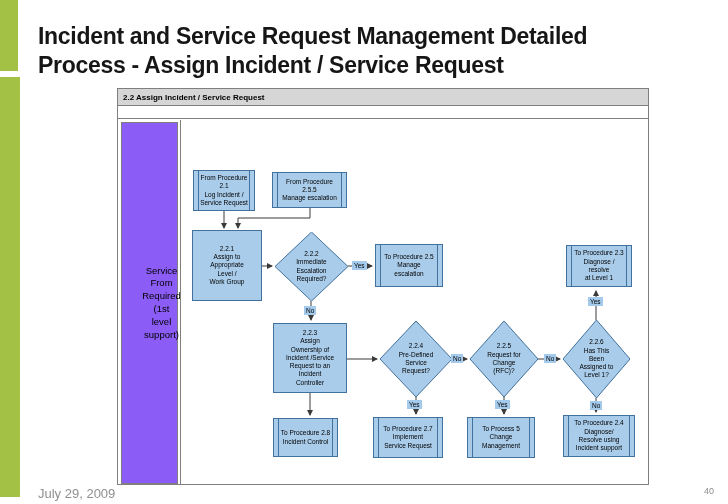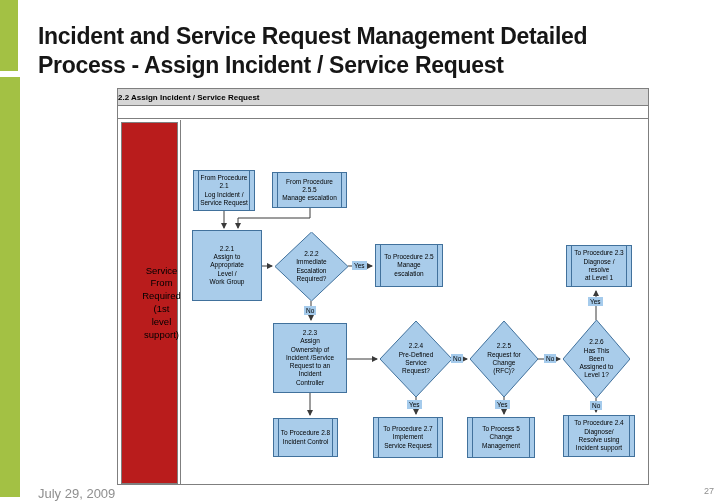--- a/index.html
+++ b/index.html
@@ -12,24 +12,24 @@
   .bar-main{position:absolute;left:0;top:77px;width:20px;height:420px;background:#A3C144;}
   
   .title{
     position:absolute;left:38px;top:22px;width:598px;
     font-size:23px;line-height:1.28;letter-spacing:-0.3px;color:#161616;font-weight:700;
   }
   
   .diagram{position:absolute;left:117px;top:88px;width:532px;height:397px;
     border:1px solid #7F7F7F;background:#fff;box-sizing:border-box;z-index:1;}
   .dg-header{height:17px;background:#D6D6D6;border-bottom:1px solid #7F7F7F;
-    font-size:8px;font-weight:bold;color:#000;line-height:17px;box-sizing:border-box;}
+    font-size:8px;font-weight:bold;color:#000;line-height:17px;padding-left:5px;box-sizing:border-box;}
   .dg-band{height:12px;border-bottom:1px solid #7F7F7F;background:#fff;}
   .dg-body{position:absolute;left:0;top:31px;right:0;bottom:0;}
-  .lane-cell{position:absolute;left:3px;top:2px;bottom:0;width:57px;background:#b91c1c;
+  .lane-cell{position:absolute;left:3px;top:2px;bottom:0;width:57px;background:#8b5cf6;
     border:1px solid #7F7F7F;box-sizing:border-box;
     display:flex;flex-direction:column;align-items:center;justify-content:center;
     font-size:9.5px;line-height:1.35;color:#000;text-align:center;padding-left:24px;}
   .lane-divider{position:absolute;left:62px;top:0;bottom:0;width:0;border-left:1px solid #7F7F7F;}
   
   .wires{position:absolute;left:0;top:0;z-index:2;}
   .wire{fill:none;stroke:#3a3a3a;stroke-width:1;}
   
   .node{position:absolute;z-index:3;display:flex;align-items:center;justify-content:center;
     text-align:center;font-size:6.5px;line-height:1.28;color:#000;white-space:pre-line;box-sizing:border-box;}
@@ -195,15 +195,15 @@
   <span class="chip" style="left:352px;top:261px;">Yes</span>
   <span class="chip" style="left:304px;top:306px;">No</span>
   <span class="chip" style="left:451px;top:354px;">No</span>
   <span class="chip" style="left:407px;top:400px;">Yes</span>
   <span class="chip" style="left:544px;top:354px;">No</span>
   <span class="chip" style="left:495px;top:400px;">Yes</span>
   <span class="chip" style="left:590px;top:401px;">No</span>
   <span class="chip" style="left:588px;top:297px;">Yes</span>
 
   <div class="footer-date">July 29, 2009</div>
-  <div class="footer-page">27</div>
+  <div class="footer-page">40</div>
 
 </div>
 
 </body></html>

